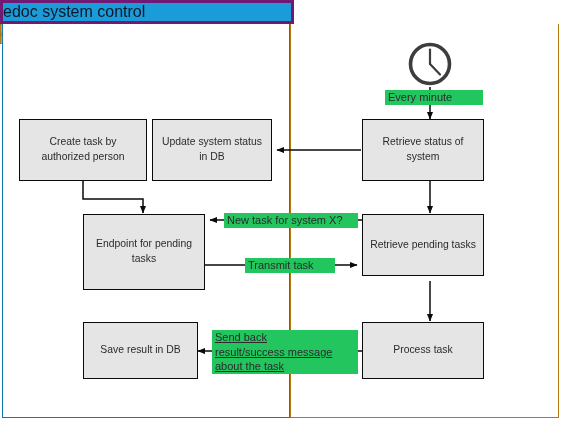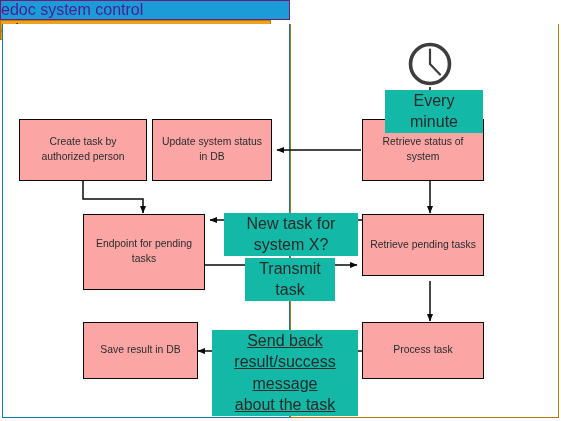--- a/index.html
+++ b/index.html
@@ -14,22 +14,22 @@
     position: relative;
     width: 561px;
     height: 421px;
     background: #ffffff;
     overflow: hidden;
   }
   #lane-header-left {
     left: 2px;
     width: 288px;
     background: #1b9bd8;
-    color: #4c1d95;
-    border: 1px solid #701a75;
+    color: #0f172a;
+    border: 3px solid #701a75;
   }
   #lane-header-right {
     left: 290px;
     width: 269px;
     background: #eda21a;
     color: #1a1a1a;
     border: 1px solid #b5790e;
   }
   #lane-body-left {
     position: absolute;
@@ -50,38 +50,38 @@
     height: 394px;
     box-sizing: border-box;
     border: 1px solid #b5790e;
     border-top: none;
     background: #ffffff;
   }
   .node {
     position: absolute;
     box-sizing: border-box;
     border: 1.6px solid #0a0a0a;
-    background: #fca5a5;
+    background: #e5e5e5;
     display: flex;
     align-items: center;
     justify-content: center;
     text-align: center;
     font-size: 10.4px;
     color: #2b2b2b;
     line-height: 1.42;
     padding: 10px 6px;
     z-index: 3;
   }
   .edge-label {
     position: absolute;
-    font-size: 16px;
+    font-size: 11px;
     color: #2b2b2b;
-    text-align: center;
+    text-align: left;
     line-height: 1.34;
-    background: #14b8a6;
+    background: #22c55e;
     padding: 0 3px;
     white-space: pre-line;
     z-index: 4;
   }
   #connector-layer {
     position: absolute;
     left: 0;
     top: 0;
     width: 561px;
     height: 421px;

